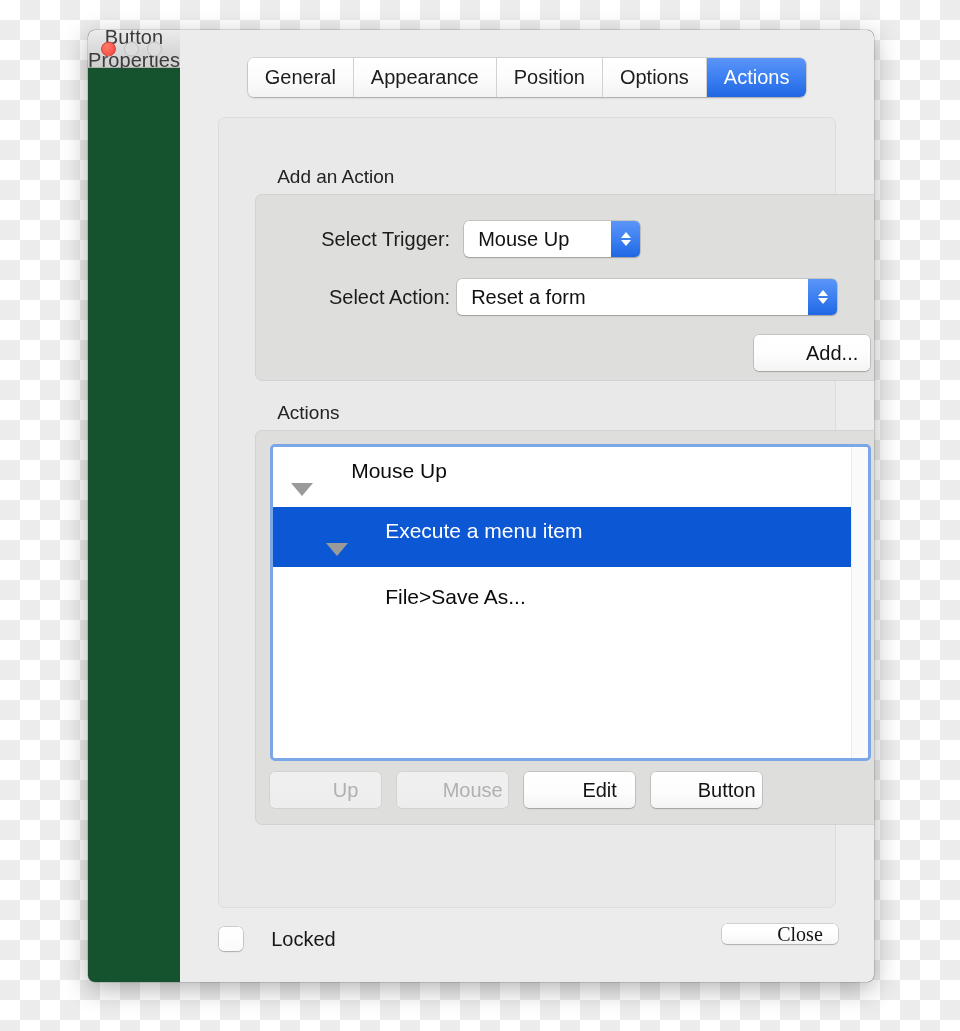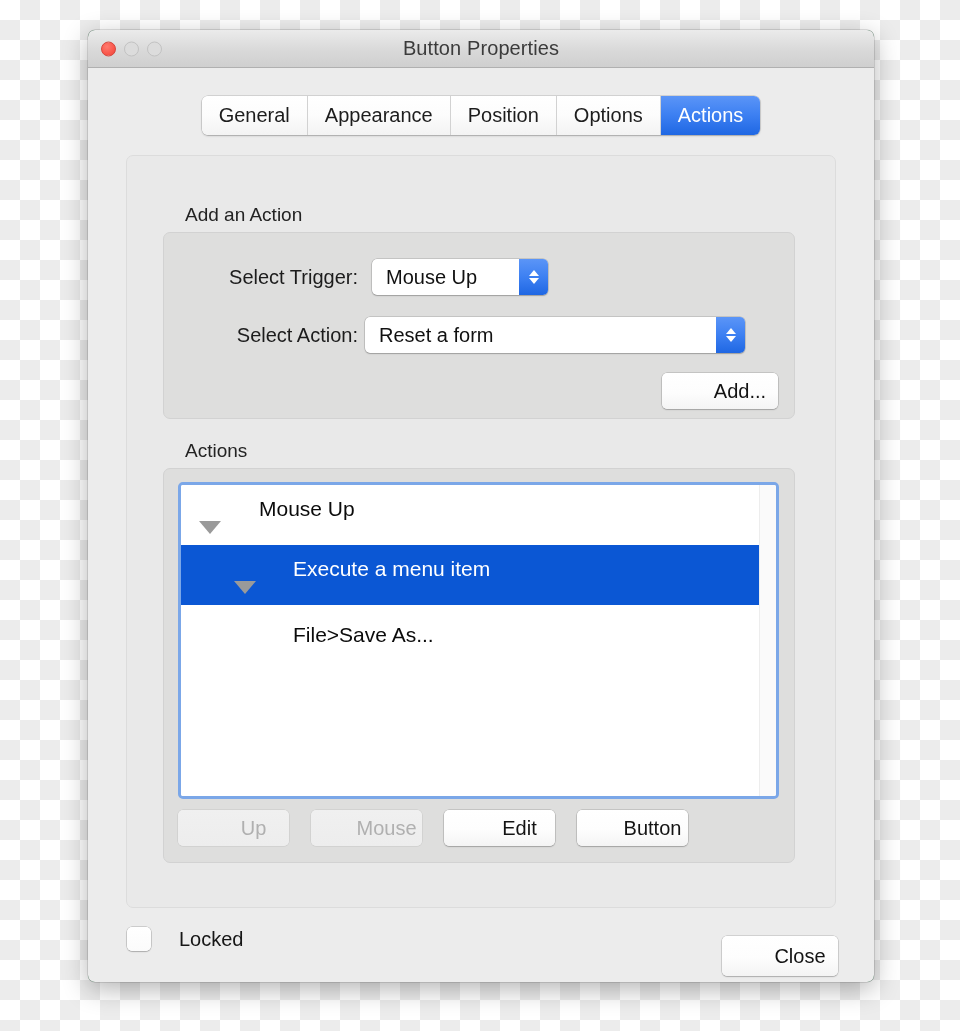--- a/index.html
+++ b/index.html
@@ -25,21 +25,21 @@
     position: absolute;
     left: 88px;
     top: 30px;
     width: 786px;
     height: 952px;
     border-radius: 7px;
     box-shadow: 0 7px 26px rgba(0,0,0,0.30), 0 0 0 0.5px rgba(0,0,0,0.22);
     background: #14532d;
     overflow: hidden;
     display: flex;
-    flex-direction: column;
+    flex-direction: row;
   }
 
   .titlebar {
     height: 37px;
     flex: 0 0 37px;
     background: linear-gradient(to bottom, #ebebeb 0%, #d9d9d9 55%, #cfcfcf 100%);
     border-bottom: 1px solid #b0b0b0;
     position: relative;
     display: flex;
     align-items: center;
@@ -267,21 +267,21 @@
   .depth1 .row-text { margin-left: 112px; margin-top: -12px; }
   .depth2 .row-text { margin-left: 112px; }
 
   
   .list-buttons {
     position: absolute;
     left: 14px;
     top: 341px;
     width: 601px;
     display: flex;
-    gap: 22px;
+    gap: 16px;
     text-align: right;
   }
   .list-buttons .pushbtn { width: 111px; }
 
   
   .footer {
     position: absolute;
     left: 0; right: 0;
     bottom: 0;
     height: 74px;
@@ -302,23 +302,24 @@
     box-shadow: 0 1px 1.5px rgba(0,0,0,0.16), 0 0 0 0.5px rgba(0,0,0,0.26);
     box-sizing: border-box;
   }
   .locked-label {
     font-size: 20px;
     color: #161616;
   }
   #close-button {
     position: absolute;
     right: 36px;
-    top: 28px;
+    top: 16px;
     width: 116px;
-    height: 40px;
+    height: 20px;
+    font-family: Liberation Serif, serif;
   }
 </style>
 </head>
 <body>
 
 <div class="window">
 
   <div class="titlebar">
     <div class="traffic">
       <div class="tl-btn tl-close"></div>

